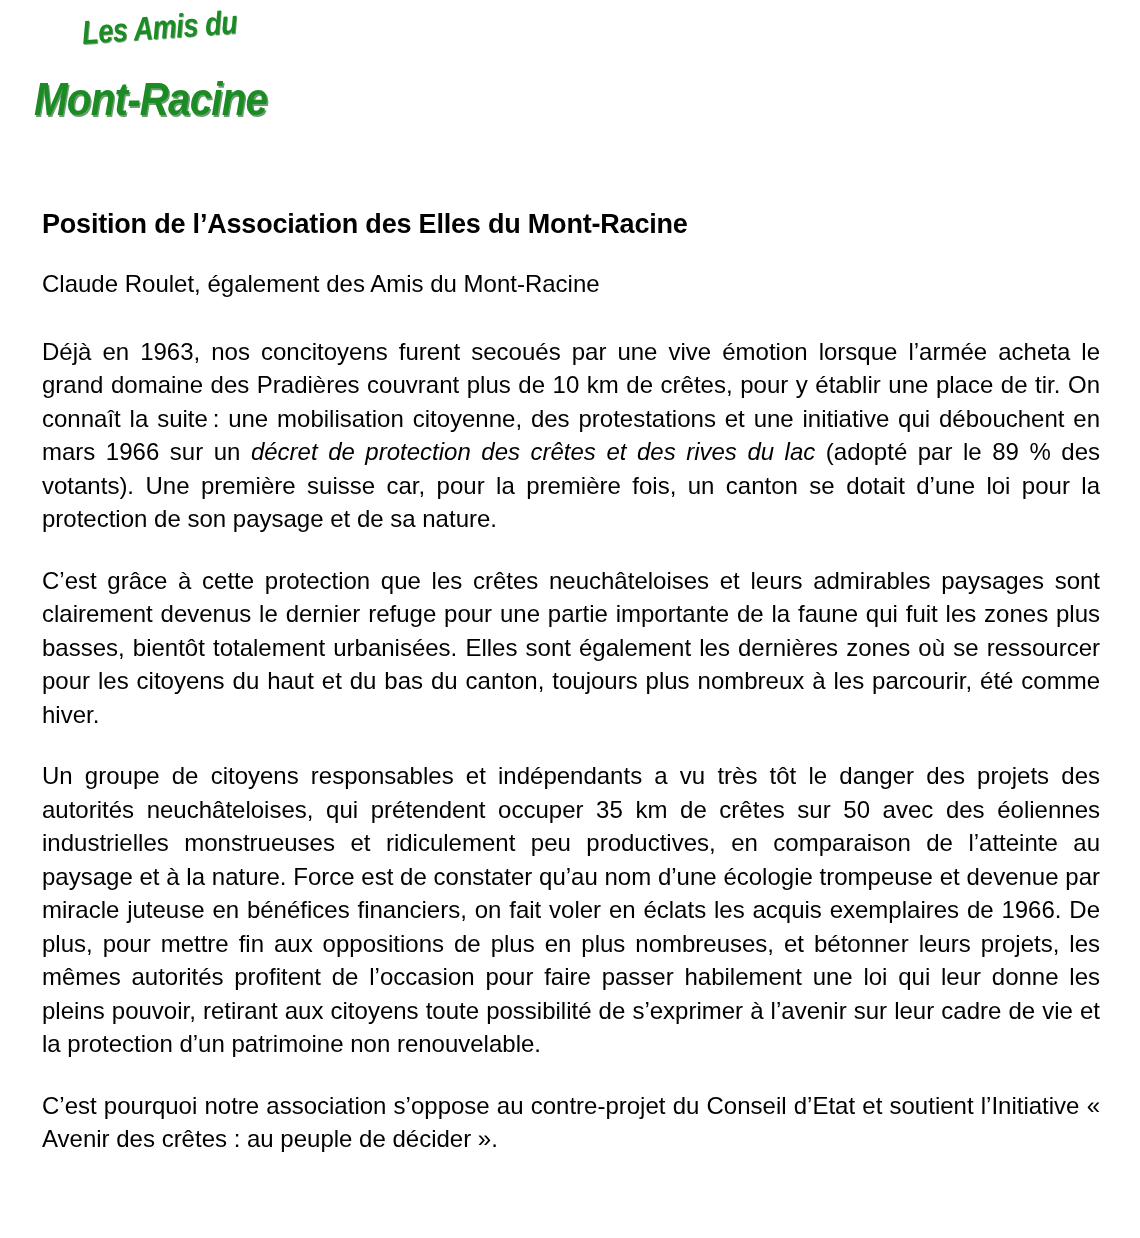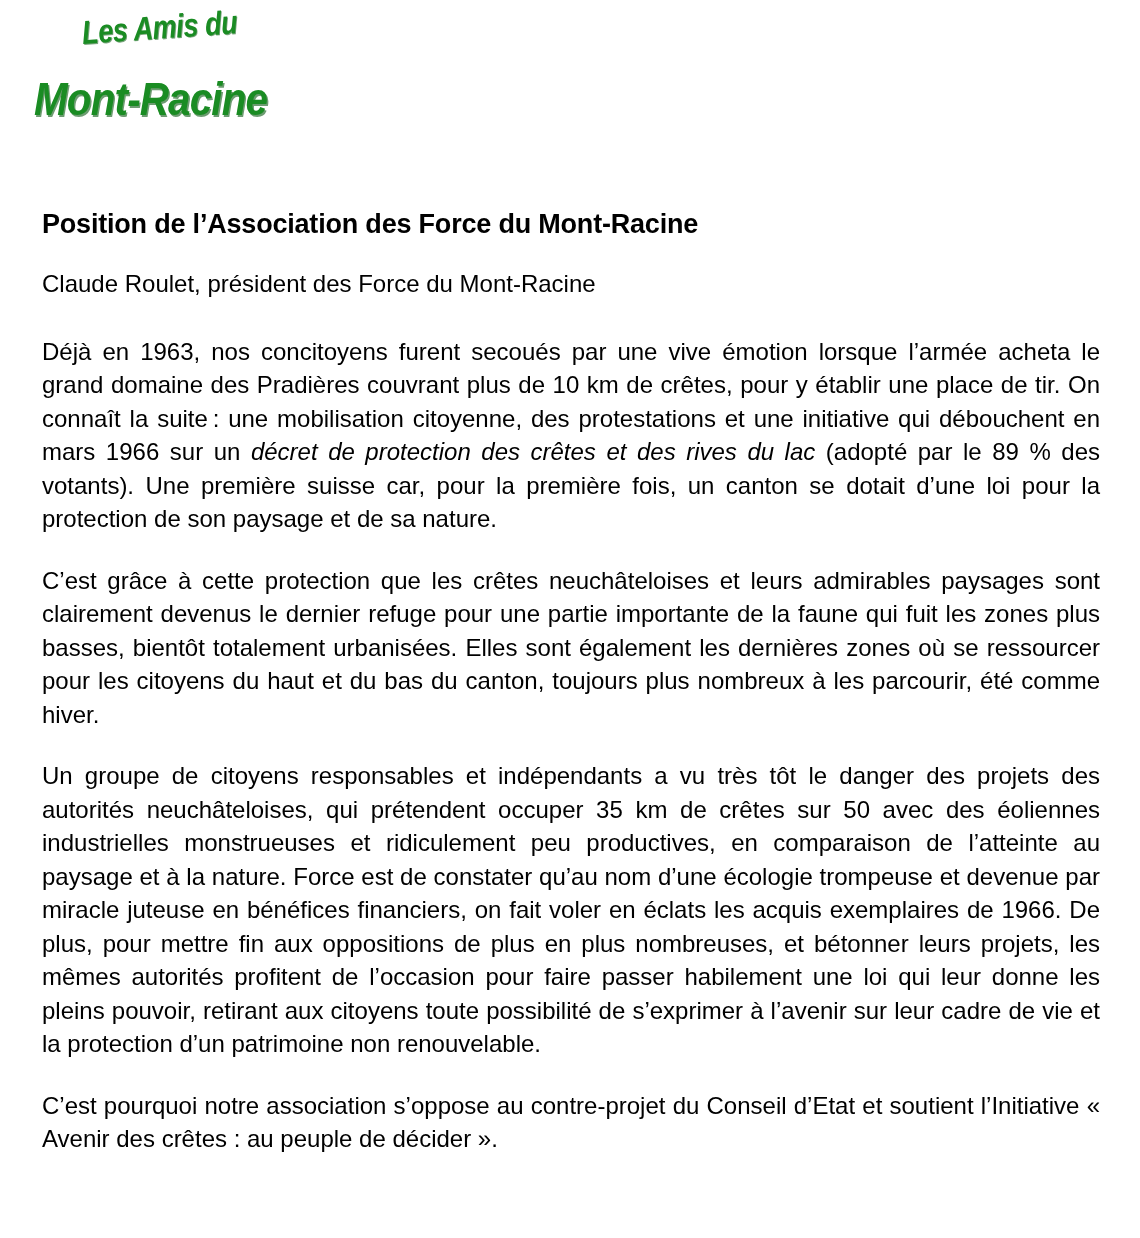--- a/index.html
+++ b/index.html
@@ -111,23 +111,23 @@
 
 <div class="page">
 
   <div class="logo">
     <div class="logo-line1">Les Amis du</div>
     <div class="logo-line2">Mont-Racine</div>
   </div>
 
   <div class="doc">
 
-    <h1 class="doc-title">Position de l’Association des Force du Mont-Racine</h1>
+    <h1 class="doc-title">Position de l’Association des Elles du Mont-Racine</h1>
 
-    <p class="doc-byline">Claude Roulet, président des Force du Mont-Racine</p>
+    <p class="doc-byline">Claude Roulet, également des Amis du Mont-Racine</p>
 
     <div>
       <p class="para"><span>Déjà en 1963, nos concitoyens furent secoués par une vive émotion lorsque l’armée acheta le grand domaine des Pradières couvrant plus de 10 km de crêtes, pour y établir une place de tir. On connaît la suite : une mobilisation citoyenne, des protestations et une initiative qui débouchent en mars 1966 sur un </span><em>décret de protection des crêtes et des rives du lac </em><span>(adopté par le 89 % des votants). Une première suisse car, pour la première fois, un canton se dotait d’une loi pour la protection de son paysage et de sa nature.</span></p>
       <p class="para"><span>C’est grâce à cette protection que les crêtes neuchâteloises et leurs admirables paysages sont clairement devenus le dernier refuge pour une partie importante de la faune qui fuit les zones plus basses, bientôt totalement urbanisées. Elles sont également les dernières zones où se ressourcer pour les citoyens du haut et du bas du canton, toujours plus nombreux à les parcourir, été comme hiver.</span></p>
       <p class="para"><span>Un groupe de citoyens responsables et indépendants a vu très tôt le danger des projets des autorités neuchâteloises, qui prétendent occuper 35 km de crêtes sur 50 avec des éoliennes industrielles monstrueuses et ridiculement peu productives, en comparaison de l’atteinte au paysage et à la nature. Force est de constater qu’au nom d’une écologie trompeuse et devenue par miracle juteuse en bénéfices financiers, on fait voler en éclats les acquis exemplaires de 1966. De plus, pour mettre fin aux oppositions de plus en plus nombreuses, et bétonner leurs projets, les mêmes autorités profitent de l’occasion pour faire passer habilement une loi qui leur donne les pleins pouvoir, retirant aux citoyens toute possibilité de s’exprimer à l’avenir sur leur cadre de vie et la protection d’un patrimoine non renouvelable.</span></p>
       <p class="para"><span>C’est pourquoi notre association s’oppose au contre-projet du Conseil d’Etat et soutient l’Initiative « Avenir des crêtes : au peuple de décider ».</span></p>
     </div>
 
   </div>
 

